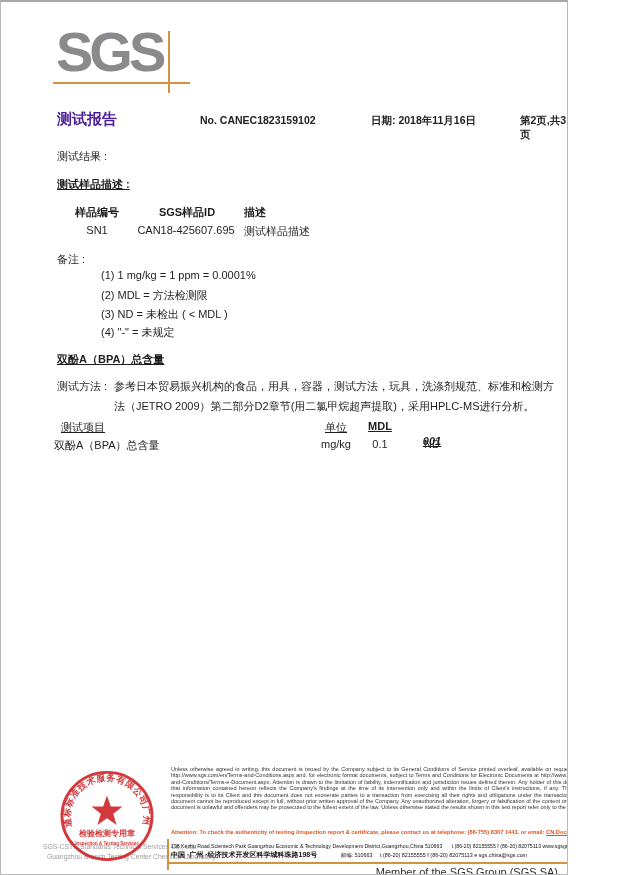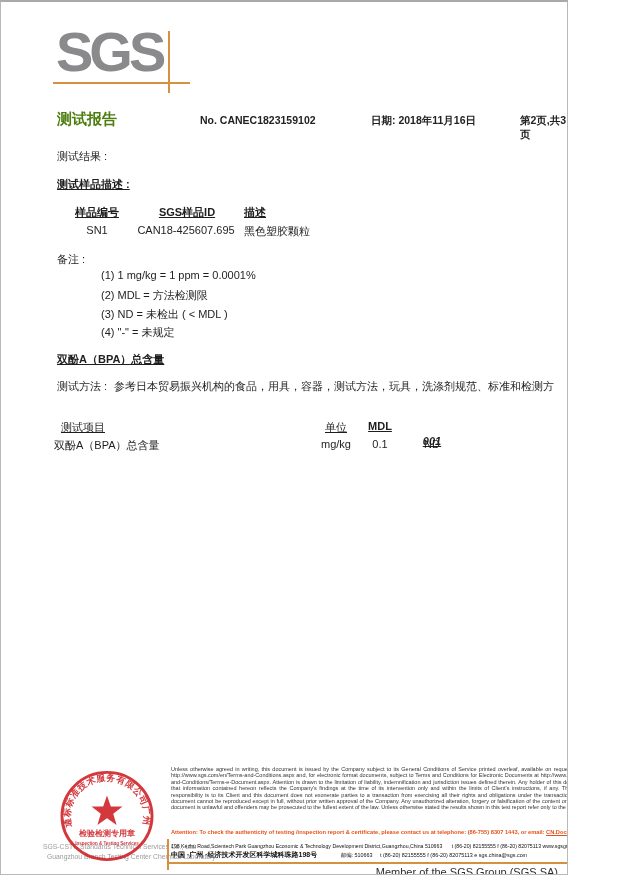--- a/index.html
+++ b/index.html
@@ -8,26 +8,26 @@
     background:#fff;border:1px solid #b9b9b9;border-top:2px solid #a9a9a9;
     font-family:"Liberation Sans",sans-serif;color:#222;overflow:hidden;
   }
   .abs{position:absolute;}
   
   .logo-sgs{left:55px;top:22px;font-size:56px;font-weight:bold;color:#8a8a8d;
     letter-spacing:-4px;font-family:"Liberation Sans",sans-serif;line-height:1;}
   .logo-hline{left:52px;top:80px;width:137px;height:2px;background:#d59140;}
   .logo-vline{left:167px;top:29px;width:2px;height:62px;background:#d59140;}
   
-  .doc-title{left:56px;top:108px;font-size:15px;font-weight:bold;color:#4d7c0f;}
+  .doc-title{left:56px;top:108px;font-size:15px;font-weight:bold;color:#4c1d95;}
   .report-no{left:199px;top:112px;font-size:10.5px;font-weight:bold;}
   .report-date{left:370px;top:112px;font-size:10.5px;font-weight:bold;}
   .report-page{left:519px;top:112px;font-size:10.5px;font-weight:bold;}
   .t11{font-size:11px;color:#1e1e1e;}
-  .b{font-weight:bold;text-decoration:underline;}
+  .b{font-weight:bold;}
   .u{text-decoration:underline;}
   .i{font-style:italic;}
   .ctr{text-align:center;}
   
   .fine{font-size:5.5px;line-height:6.4px;text-align:justify;color:#333;}
   .attn{font-size:5.7px;line-height:6.6px;font-weight:bold;color:#e4521b;}
   .addr1{font-size:5.2px;color:#111;white-space:nowrap;}
   .addr2{font-size:5.4px;color:#111;white-space:nowrap;}
   .addr2 .cn{font-size:7px;font-weight:bold;}
   .gray-co{font-size:6.8px;color:#9b9b9b;white-space:nowrap;}
@@ -52,32 +52,33 @@
 
   <div class="abs t11" style="left:56px;top:147px;">测试结果 :</div>
 
   <div class="abs t11 b u" style="left:56px;top:175px;">测试样品描述 :</div>
 
   <div class="abs t11 b ctr" style="left:62px;top:203px;width:68px;">样品编号</div>
   <div class="abs t11 b ctr" style="left:138px;top:203px;width:96px;">SGS样品ID</div>
   <div class="abs t11 b" style="left:243px;top:203px;">描述</div>
   <div class="abs t11 ctr" style="left:62px;top:222px;width:68px;">SN1</div>
   <div class="abs t11 ctr" style="left:131px;top:222px;width:108px;">CAN18-425607.695</div>
-  <div class="abs t11" style="left:243px;top:222px;">黑色塑胶颗粒</div>
+  <div class="abs t11" style="left:243px;top:222px;">测试样品描述</div>
 
   <div class="abs t11" style="left:56px;top:250px;">备注 :</div>
   <div class="abs t11" style="left:100px;top:267px;">(1) 1 mg/kg = 1 ppm = 0.0001%</div>
   <div class="abs t11" style="left:100px;top:286px;">(2) MDL = 方法检测限</div>
   <div class="abs t11" style="left:100px;top:305px;">(3) ND = 未检出 ( &lt; MDL )</div>
   <div class="abs t11" style="left:100px;top:323px;">(4) "-" = 未规定</div>
 
   <div class="abs t11 b u" style="left:56px;top:350px;">双酚A（BPA）总含量</div>
 
   <div class="abs t11" style="left:56px;top:377px;">测试方法 :</div>
   <div class="abs t11" style="left:113px;top:377px;width:470px;">参考日本贸易振兴机构的食品，用具，容器，测试方法，玩具，洗涤剂规范、标准和检测方</div>
+  <div class="abs t11" style="left:113px;top:397px;width:470px;">法（JETRO 2009）第二部分D2章节(用二氯甲烷超声提取)，采用HPLC-MS进行分析。</div>
 
   <div class="abs t11 u" style="left:60px;top:418px;">测试项目</div>
   <div class="abs t11 u ctr" style="left:315px;top:418px;width:40px;">单位</div>
   <div class="abs t11 b u ctr" style="left:360px;top:418px;width:38px;">MDL</div>
   <div class="abs t11 b u i ctr" style="left:412px;top:433px;width:38px;">001</div>
   <div class="abs t11" style="left:53px;top:436px;">双酚A（BPA）总含量</div>
   <div class="abs t11 ctr" style="left:315px;top:436px;width:40px;">mg/kg</div>
   <div class="abs t11 ctr" style="left:360px;top:436px;width:38px;">0.1</div>
   <div class="abs t11 ctr" style="left:412px;top:436px;width:38px;">ND</div>
 

